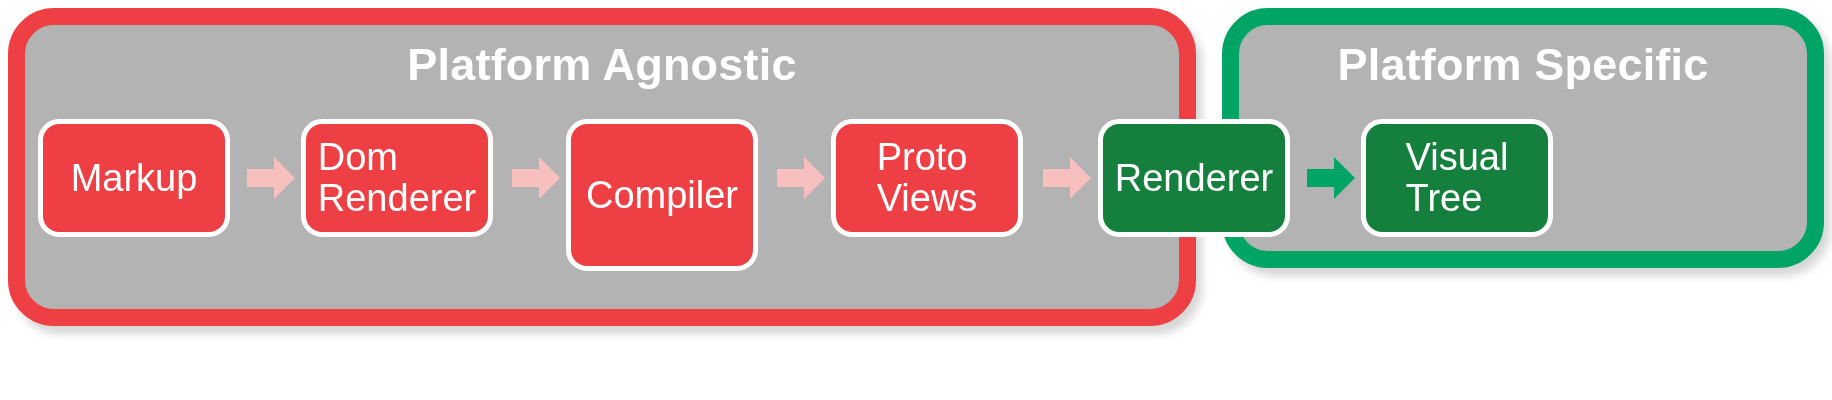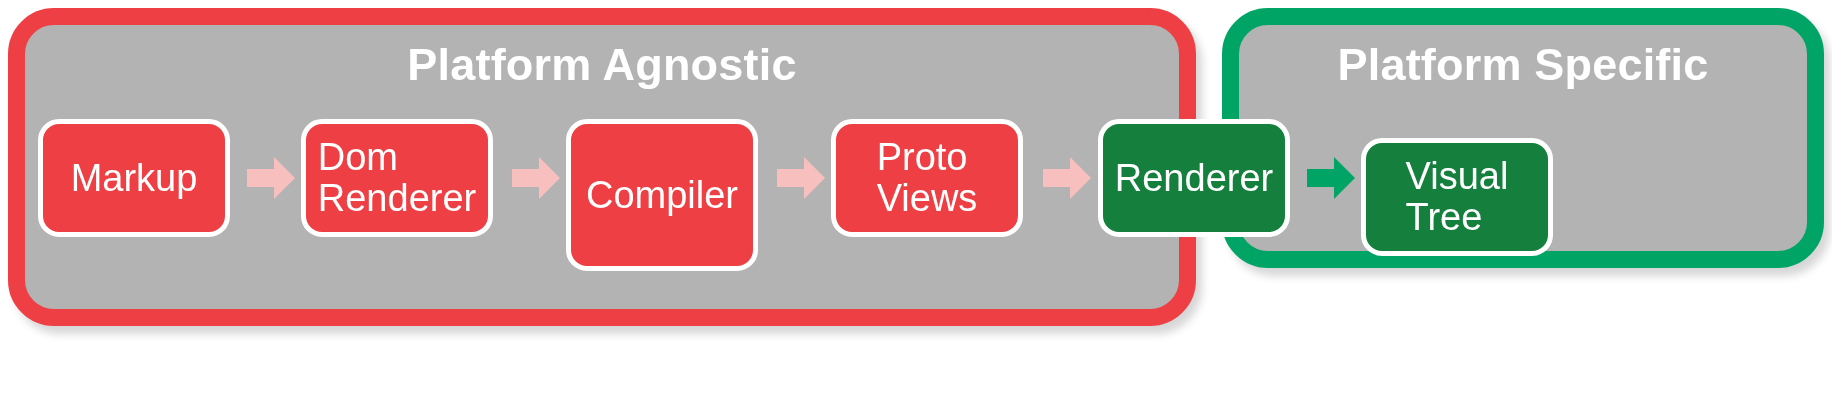--- a/index.html
+++ b/index.html
@@ -100,21 +100,21 @@
   <div class="node red" style="left:301px; top:119px; width:192px; height:118px;">Dom
 Renderer</div>
 
   <div class="node red" style="left:566px; top:119px; width:192px; height:152px;">Compiler</div>
 
   <div class="node red" style="left:831px; top:119px; width:192px; height:118px;">Proto
 Views</div>
 
   <div class="node green" style="left:1098px; top:119px; width:192px; height:118px;">Renderer</div>
 
-  <div class="node green" style="left:1361px; top:119px; width:192px; height:118px;margin-top:19px;">Visual
+  <div class="node green" style="left:1361px; top:119px; width:192px; height:118px;">Visual
 Tree</div>
 
   <div class="arrow" style="left:247px; top:154px; width:48px; height:48px;">
     <svg viewBox="0 0 48 48" preserveAspectRatio="none" aria-hidden="true">
       <polygon points="0,15 27,15 27,3 48,24 27,45 27,33 0,33" fill="#f8bfbf"></polygon>
     </svg>
   </div>
 
   <div class="arrow" style="left:512px; top:154px; width:48px; height:48px;">
     <svg viewBox="0 0 48 48" preserveAspectRatio="none" aria-hidden="true">

